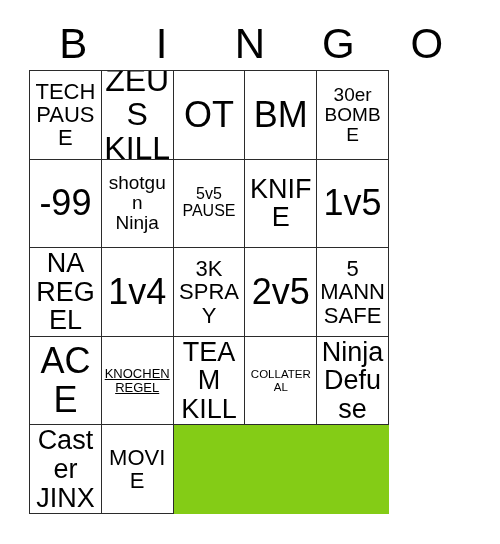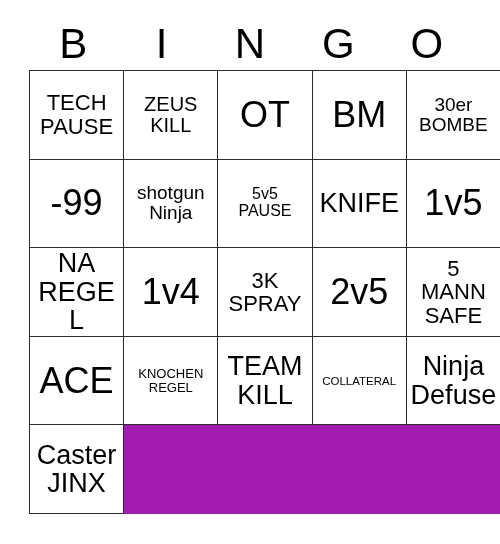--- a/index.html
+++ b/index.html
@@ -41,29 +41,29 @@
     line-height: 1;
     letter-spacing: 0px;
     color: #000000;
     font-family: "Liberation Sans", sans-serif;
   }
   
   #grid {
     position: absolute;
     left: 29px;
     top: 70px;
-    width: 472px;
+    width: 360px;
     height: 444px;
     display: grid;
     grid-template-columns: repeat(5, 1fr);
     grid-template-rows: repeat(5, 1fr);
     border-top: 1.5px solid #2b2b2b;
     border-left: 1.5px solid #2b2b2b;
     box-sizing: border-box;
-    background: #a21caf;
+    background: #84cc16;
   }
   .cell {
     border-right: 1.5px solid #2b2b2b;
     border-bottom: 1.5px solid #2b2b2b;
     box-sizing: border-box;
     display: flex;
     align-items: center;
     justify-content: center;
     text-align: center;
     background: #ffffff;
@@ -74,26 +74,26 @@
     display: block;
     width: 100%;
     line-height: 1.06;
     white-space: pre-line;
     word-break: break-word;
     color: #000000;
     font-family: "Liberation Sans", sans-serif;
   }
   
   .fs-xxl .txt { font-size: 36px; }
-  .fs-xl  .txt { font-size: 20px; }
+  .fs-xl  .txt { font-size: 32px; }
   .fs-lg  .txt { font-size: 27px; }
   .fs-md  .txt { font-size: 22px; }
   .fs-sm  .txt { font-size: 19px; text-align: center; }
   .fs-xs  .txt { font-size: 16px; }
-  .fs-xxs .txt { font-size: 13px; }
+  .fs-xxs .txt { font-size: 13px; text-decoration: underline; }
   .fs-tiny .txt { font-size: 11.5px; }
 </style>
 </head>
 <body>
 
 <div id="card">
 
   <div id="header">
     <div class="hdr-letter">B</div>
     <div class="hdr-letter">I</div>
@@ -172,15 +172,18 @@
         <span class="txt">COLLATERAL</span>
       </div>
       <div class="cell fs-lg">
         <span class="txt">Ninja
 Defuse</span>
       </div>
       <div class="cell fs-lg">
         <span class="txt">Caster
 JINX</span>
       </div>
+      <div class="cell fs-md">
+        <span class="txt">MOVIE</span>
+      </div>
     </div>
 
 </div>
 
 </body></html>

